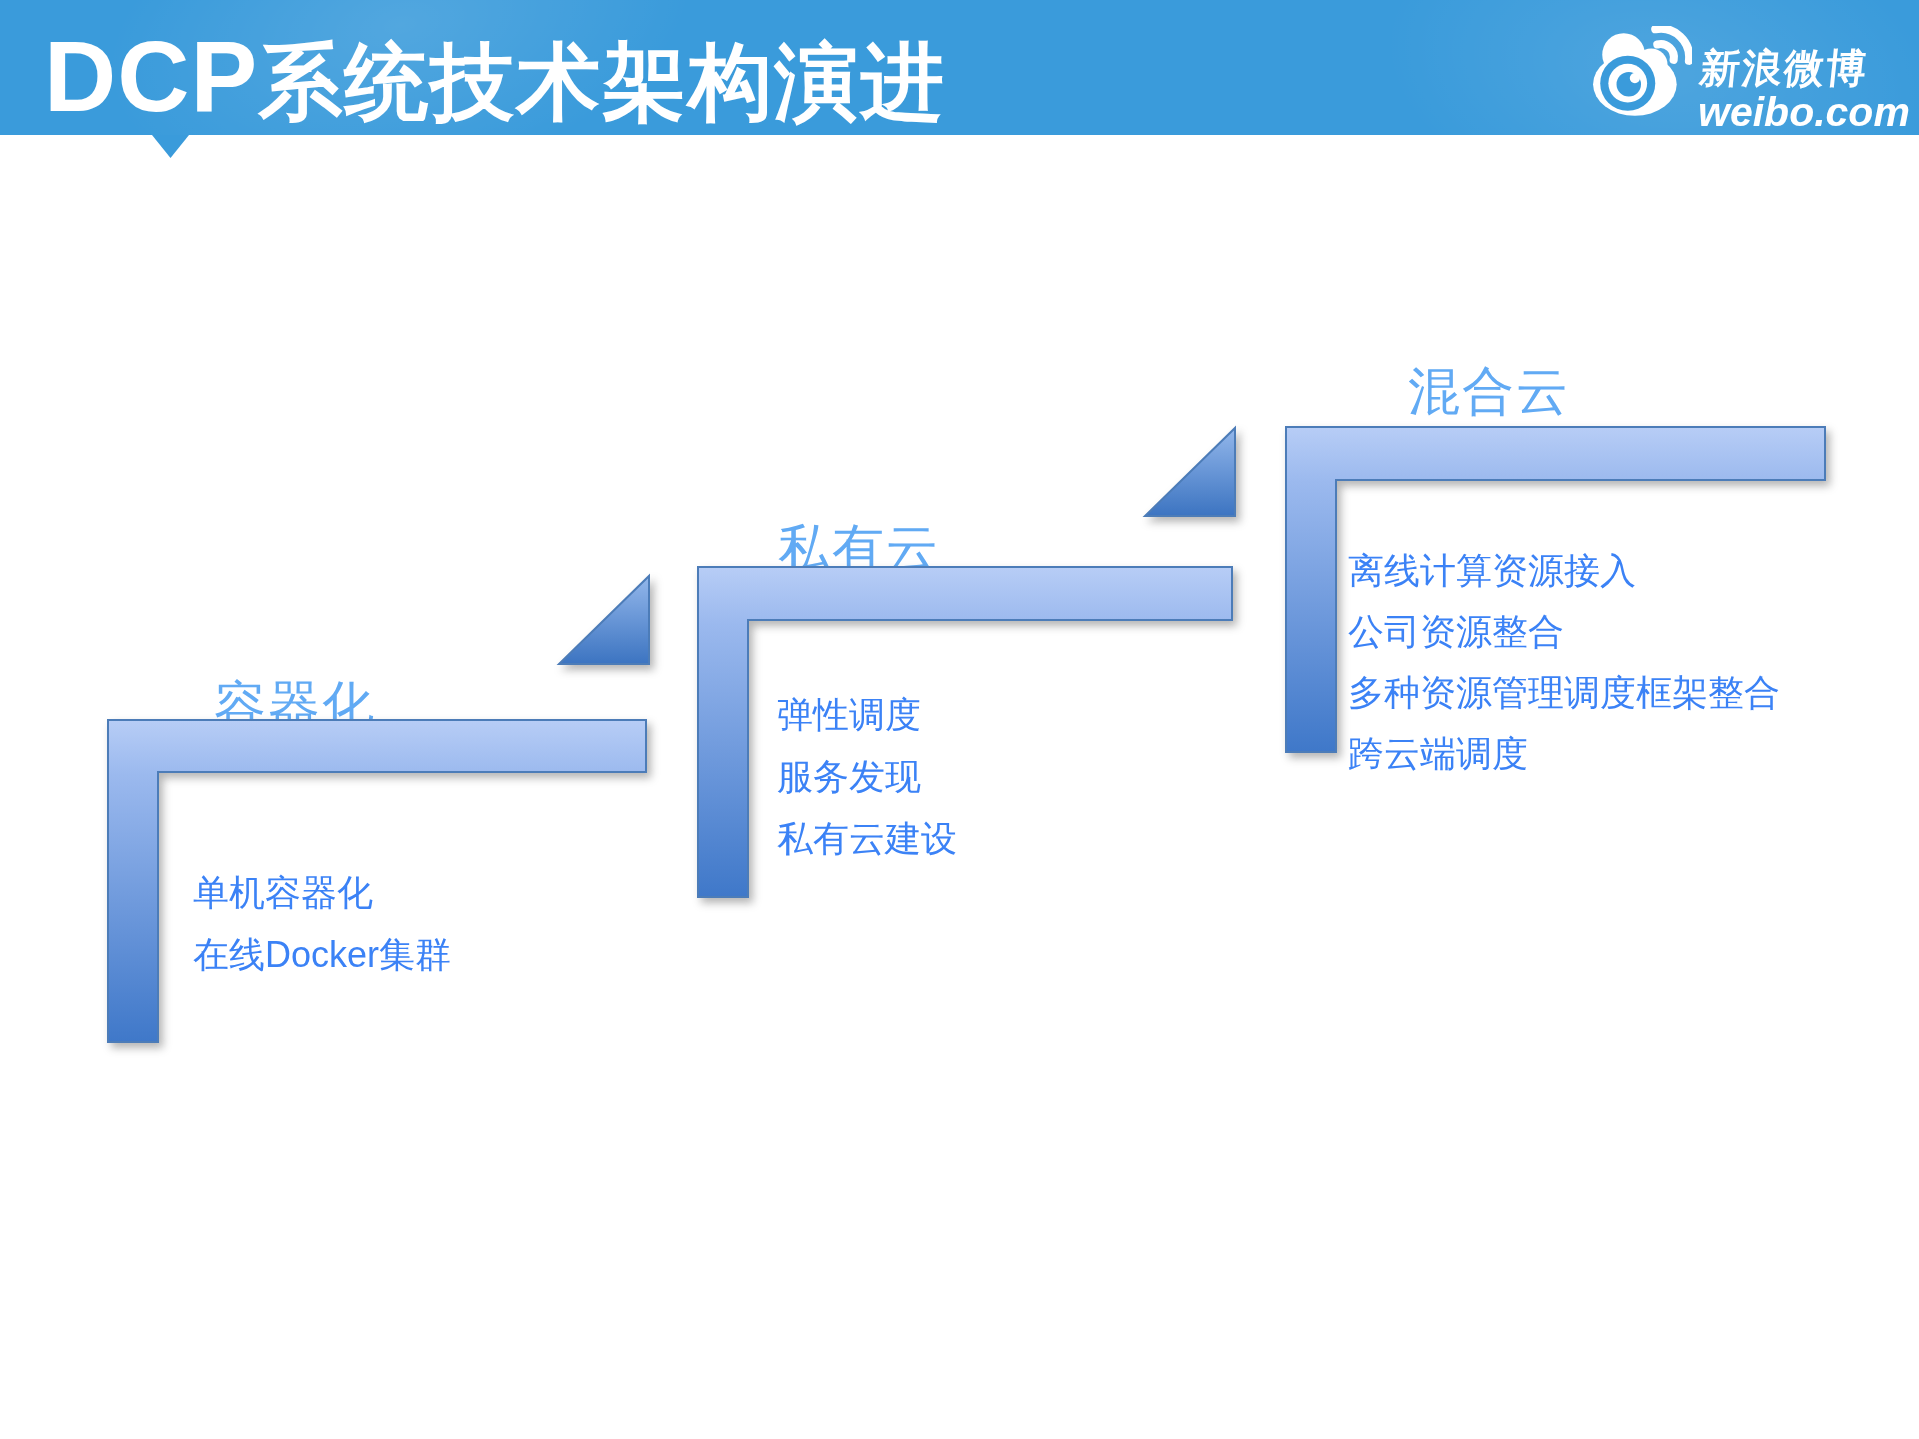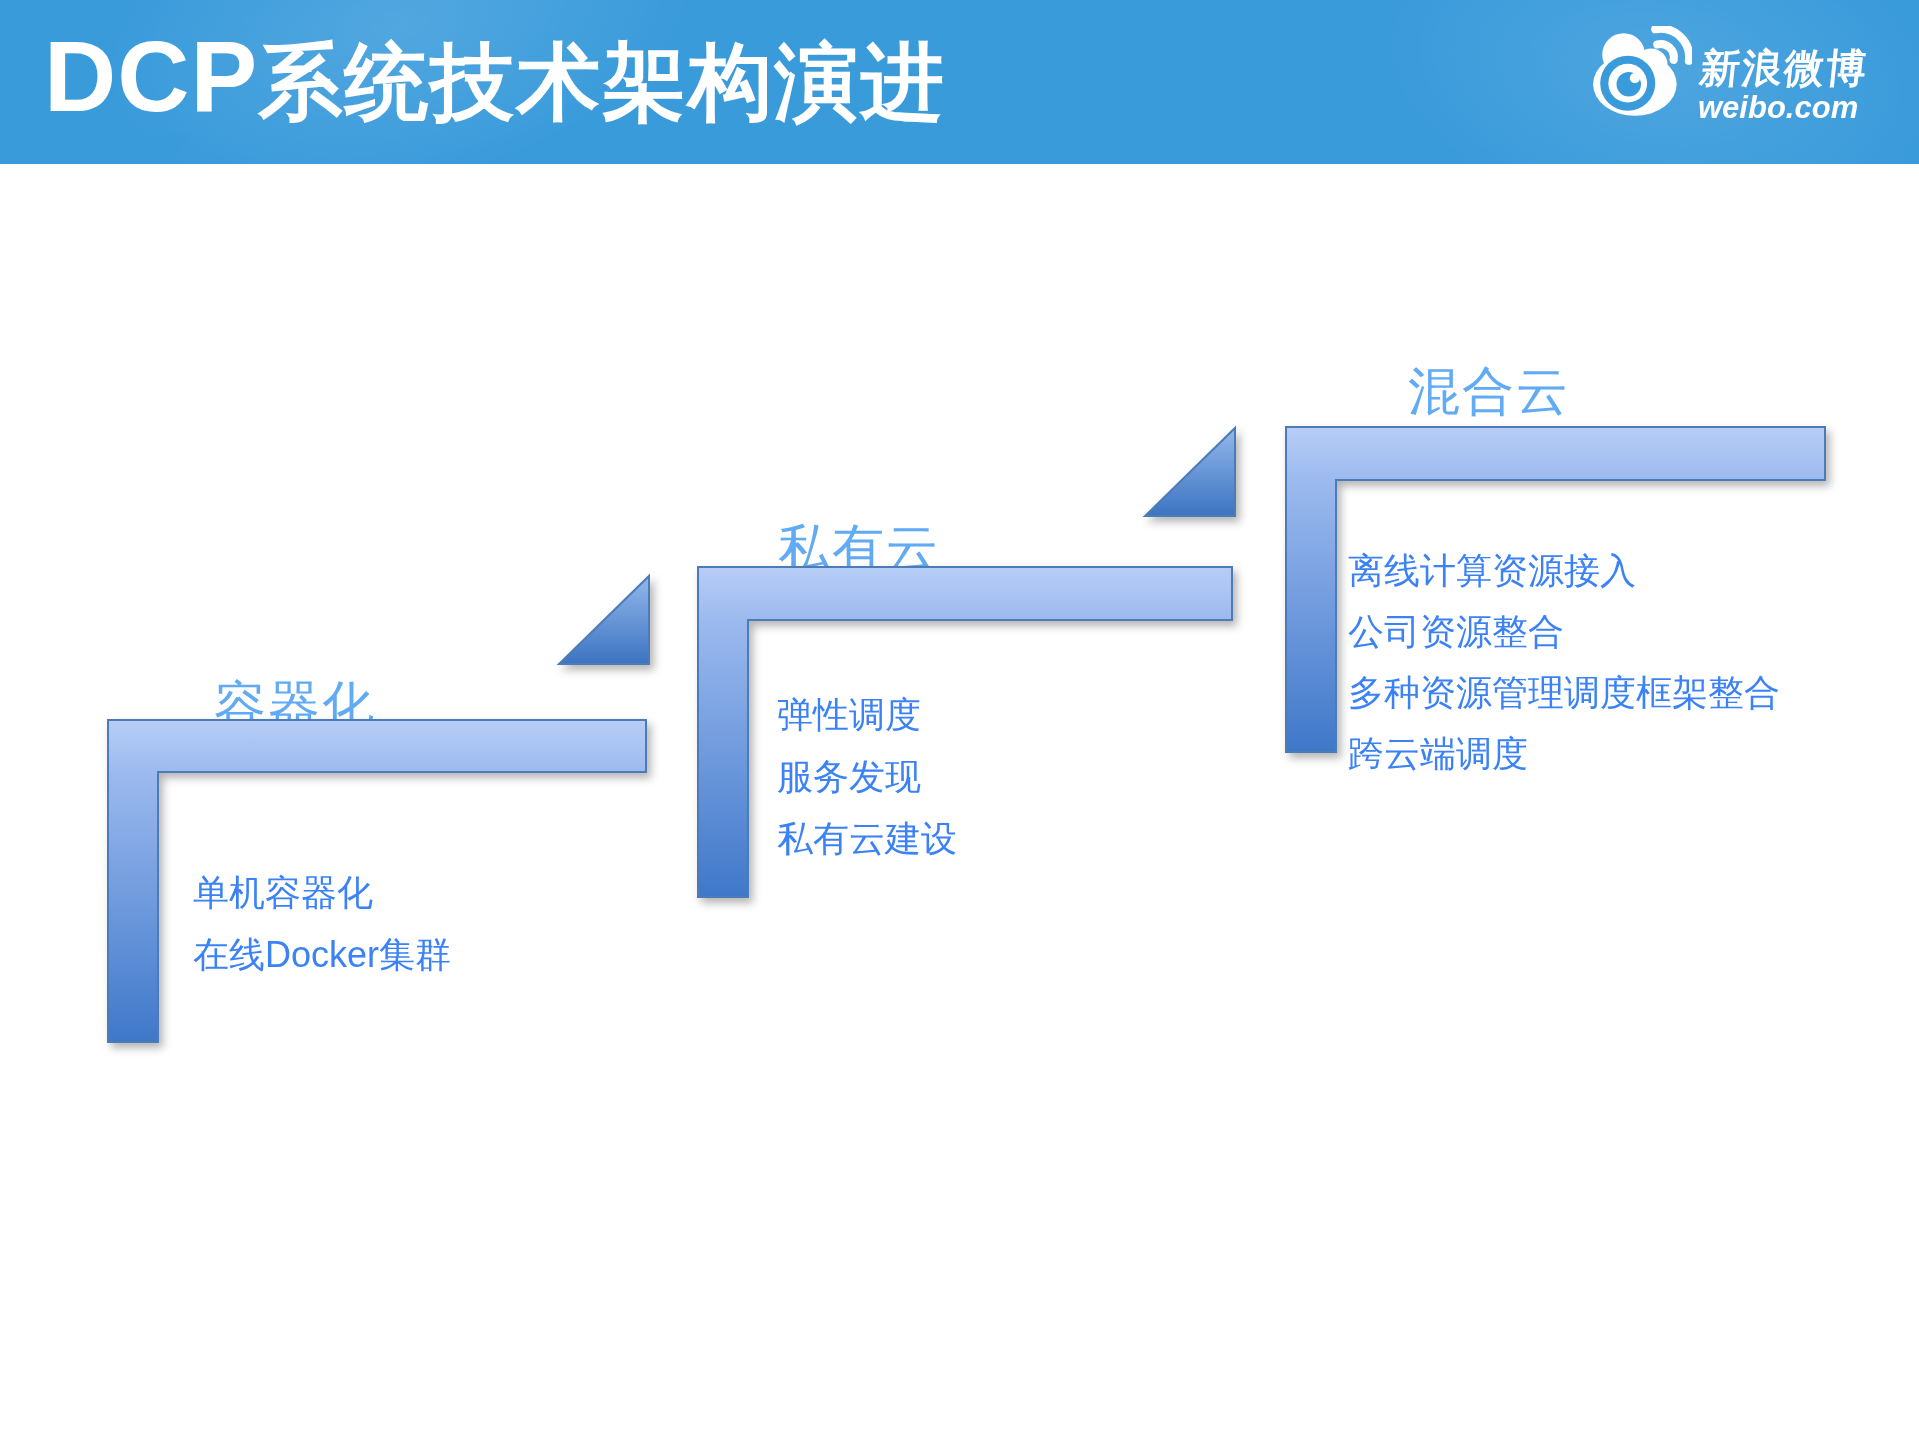--- a/index.html
+++ b/index.html
@@ -5,21 +5,21 @@
   html,body{margin:0;padding:0;background:#ffffff;}
   body{
     width:1919px;height:1439px;position:relative;overflow:hidden;
     font-family:"Liberation Sans","DejaVu Sans",sans-serif;
     -webkit-font-smoothing:antialiased;
   }
   .slide{position:absolute;inset:0;background:#ffffff;}
 
   
   .header{
-    position:absolute;left:0;top:0;width:1919px;height:164px;
+    position:absolute;left:0;top:0;width:1919px;height:135px;
     background:#3A9BDB;overflow:hidden;
   }
   .header .glow1{
     position:absolute;left:90px;top:-140px;width:620px;height:330px;
     background:radial-gradient(ellipse at center,rgba(255,255,255,0.12),rgba(255,255,255,0) 68%);
     transform:rotate(-12deg);
   }
   .header .glow2{
     position:absolute;left:1380px;top:-90px;width:560px;height:320px;
     background:radial-gradient(ellipse at center,rgba(255,255,255,0.10),rgba(255,255,255,0) 70%);
@@ -40,21 +40,21 @@
 
   
   .logo{position:absolute;left:1590px;top:24px;width:300px;height:100px;}
   .logo-icon{position:absolute;left:0;top:2px;width:102px;height:92px;}
   .logo-text{position:absolute;left:108px;top:24px;color:#ffffff;}
   .logo-brand{
     font-size:40px;line-height:1;font-weight:bold;letter-spacing:2px;
     transform:skewX(-6deg);transform-origin:left bottom;white-space:nowrap;
   }
   .logo-domain{
-    margin-top:4px;font-size:31px;line-height:1;font-weight:bold;font-style:italic;
+    margin-top:4px;font-size:41px;line-height:1;font-weight:bold;font-style:italic;
     letter-spacing:0px;white-space:nowrap;
   }
 
   
   .shape-svg{position:absolute;overflow:visible;}
   .shape-svg path,.shape-svg polygon{
     stroke:#4C7CB8;stroke-width:2;
     filter:drop-shadow(4px 5px 4px rgba(90,90,90,0.45));
   }
   .step-label{

